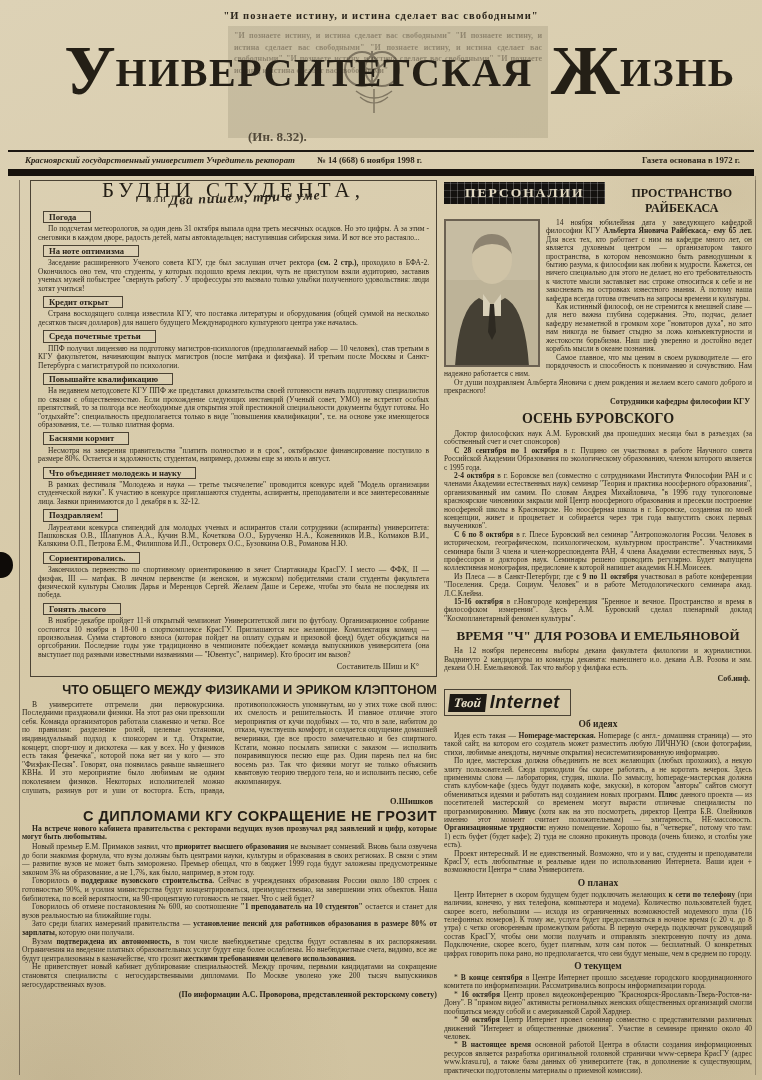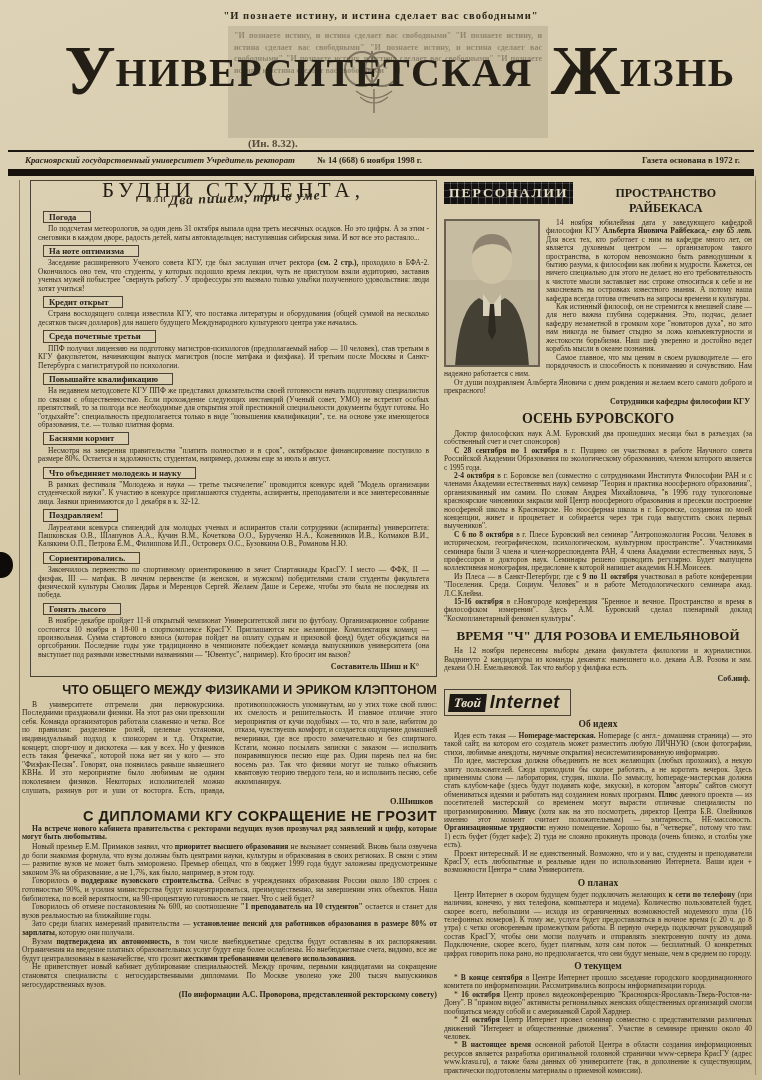--- a/index.html
+++ b/index.html
@@ -16,57 +16,57 @@
   .titlewrap{position:relative;height:125px;}
   .ghostbox{position:absolute;left:228px;top:5px;width:320px;height:112px;
     background:rgba(95,85,62,0.16);overflow:hidden;padding:4px 6px;box-sizing:border-box;
     font-size:8px;font-weight:bold;line-height:11.5px;text-align:justify;
     color:rgba(70,60,45,0.42);}
   .monogram{position:absolute;left:336px;top:18px;opacity:0.5;}
   .bigtitle{position:absolute;left:2px;right:0;top:28px;text-align:center;margin:0;
     font-size:40px;font-weight:bold;letter-spacing:1.5px;color:#241f16;white-space:nowrap;padding-left:36px;}
   .bigtitle .cap{font-size:70px;line-height:0;vertical-align:-8px;letter-spacing:0;}
   .bigtitle .gap{display:inline-block;width:18px;}
-  .bibleref{position:absolute;left:248px;top:116px;font-size:11px;font-weight:bold;color:rgba(50,42,30,0.8);}
+  .bibleref{position:absolute;left:248px;top:108px;font-size:13px;font-weight:bold;color:rgba(50,42,30,0.8);}
   .thinrule{height:2px;background:#1c1712;margin:4px 8px 0 8px;}
   .infoline{display:flex;align-items:baseline;font-weight:bold;font-size:8.8px;padding:3px 0 2px 0;}
   .infoline .publisher{margin-left:25px;font-style:italic;}
   .infoline .issue{margin-left:22px;}
   .infoline .founded{margin-left:auto;margin-right:22px;}
   .thickbar{height:7px;background:#17120d;margin:2px 8px 0 8px;}
   
   .cols{display:flex;padding:4px 6px 0 19px;}
   .leftcol{width:418px;border-left:1px solid rgba(60,50,38,0.55);padding-left:2px;box-sizing:border-box;}
   .rightcol{flex:1;margin-left:4px;border-right:1px solid rgba(60,50,38,0.35);padding:0 3px 0 3px;box-sizing:border-box;}
   p{margin:0;text-indent:10px;text-align:justify;}
-  .b{font-weight:bold;} .i{font-style:italic;}
+  .b{font-weight:bold;} .i{}
   
   .newsbox{border:1px solid #4a4234;padding:3px 7px 4px 7px;font-size:7.5px;line-height:8.4px;margin-left:8px;}
   .nb-title{text-align:center;font-size:21px;letter-spacing:5px;margin:2px 0 0 0;font-weight:normal;color:#241f16;}
   .nb-sub{text-align:center;margin-bottom:3px;}
   .nb-sub .pre{font-size:10px;letter-spacing:2px;}
   .nb-sub .script{display:inline-block;font-size:13.5px;font-style:italic;font-weight:bold;transform:rotate(-2deg);letter-spacing:1px;}
   .itemhead{display:inline-block;border:1px solid #4a4234;font-weight:bold;font-size:8.6px;
     padding:1px 14px 1px 5px;margin:3px 0 2px 5px;background:rgba(255,255,255,0.06);}
-  .nb-byline{text-align:right;font-weight:bold;font-size:8.2px;margin:4px 10px 0 0;}
+  .nb-byline{text-align:right;font-weight:normal;font-size:8.2px;margin:4px 10px 0 0;}
   
   .physics{margin-top:5px;}
   .art-title-sans{font-family:"Liberation Sans","DejaVu Sans",sans-serif;font-weight:bold;
     text-align:right;font-size:12.8px;margin:4px 0 4px 0;color:#241f16;}
   .twocol{column-count:2;column-gap:10px;font-size:7.6px;line-height:8.6px;}
   .sig-right{text-align:right;font-weight:bold;font-size:8.4px;margin:2px 4px 0 0;}
   
   .diploma{margin-top:6px;font-size:7.6px;line-height:8.6px;}
   .diploma .art-title-sans{font-size:14.5px;letter-spacing:0.5px;}
   .lead{font-weight:bold;margin-bottom:1px;}
   .sig-center{text-align:right;font-weight:bold;font-size:8px;margin-top:2px;}
   
   .rhead{display:flex;align-items:flex-start;gap:6px;margin-top:2px;}
   .badge{background:#141210;color:#e3dac2;font-weight:bold;font-size:13.5px;letter-spacing:2px;
-    padding:3px 5px;white-space:nowrap;
+    padding:3px 21px;white-space:nowrap;
     background-image:repeating-linear-gradient(90deg,transparent 0 6px,rgba(255,255,255,0.22) 6px 7px),
                      repeating-linear-gradient(0deg,transparent 0 6px,rgba(255,255,255,0.15) 6px 7px);}
   .rtitle{flex:1;text-align:center;font-weight:bold;font-size:12px;margin:4px 0 0 0;color:#241f16;}
   .rtext{font-size:7.5px;line-height:8.4px;margin-top:3px;}
   .photo{float:left;width:94px;height:146px;margin:0 6px 2px 0;border:1px solid #6b6152;
     background:#bdb398;}
   .r-byline{text-align:right;font-weight:bold;font-size:8px;margin:2px 2px 0 0;clear:both;}
   .rh3{text-align:center;font-weight:bold;font-size:14px;margin:5px 0 2px 0;color:#241f16;}
   .rh3.vremya{font-size:13px;}
   .rh4{text-align:center;font-weight:bold;font-size:9.5px;margin:3px 0 1px 0;}
@@ -208,21 +208,21 @@
 
       <h4 class="rh4">О планах</h4>
       <div class="rtext">
         <p><span>Центр Интернет в скором будущем будет подключать желающих </span><span class="b">к сети по телефону</span><span> (при наличии, конечно, у них телефона, компьютера и модема). Количество пользователей будет, скорее всего, небольшим — исходя из ограниченных возможностей модемного пула (16 телефонных номеров). К тому же, услуга будет предоставляться в ночное время (с 20 ч. до 8 утра) с четко оговоренным промежутком работы. В первую очередь подключат руководящий состав КрасГУ, чтобы они могли получать и отправлять электронную почту из дома. Подключение, скорее всего, будет платным, хотя сам поток — бесплатный. О конкретных цифрах говорить пока рано, но предполагается, что они будут меньше, чем в среднем по городу.</span></p>
       </div>
 
       <h4 class="rh4">О текущем</h4>
       <div class="rtext">
         <p><span>* </span><span class="b">В конце сентября</span><span> в Центре Интернет прошло заседание городского координационного комитета по информатизации. Рассматривались вопросы информатизации города.</span></p>
         <p><span>* </span><span class="b">16 октября</span><span> Центр провел видеоконференцию "Красноярск-Ярославль-Тверь-Ростов-на-Дону". В "прямом видео" активисты региональных женских общественных организаций смогли пообщаться между собой и с американкой Сарой Харднер.</span></p>
-        <p><span>* </span><span class="b">21 октября</span><span> Центр Интернет провел семинар совместно с представителями различных движений "Интернет и общественные движения". Участие в семинаре приняло около 40 человек.</span></p>
+        <p><span>* </span><span class="b">50 октября</span><span> Центр Интернет провел семинар совместно с представителями различных движений "Интернет и общественные движения". Участие в семинаре приняло около 40 человек.</span></p>
         <p><span>* </span><span class="b">В настоящее время</span><span> основной работой Центра в области создания информационных ресурсов является разработка оригинальной головной странички www-сервера КрасГУ (адрес www.krasu.ru), а также базы данных об университете (так, в дополнение к существующим, практически подготовлены материалы о приемной комиссии).</span></p>
 
       </div>
     </aside>
   </main>
 
   <div class="punch"></div>
   <div class="edge-r"></div>
 </div>
 

